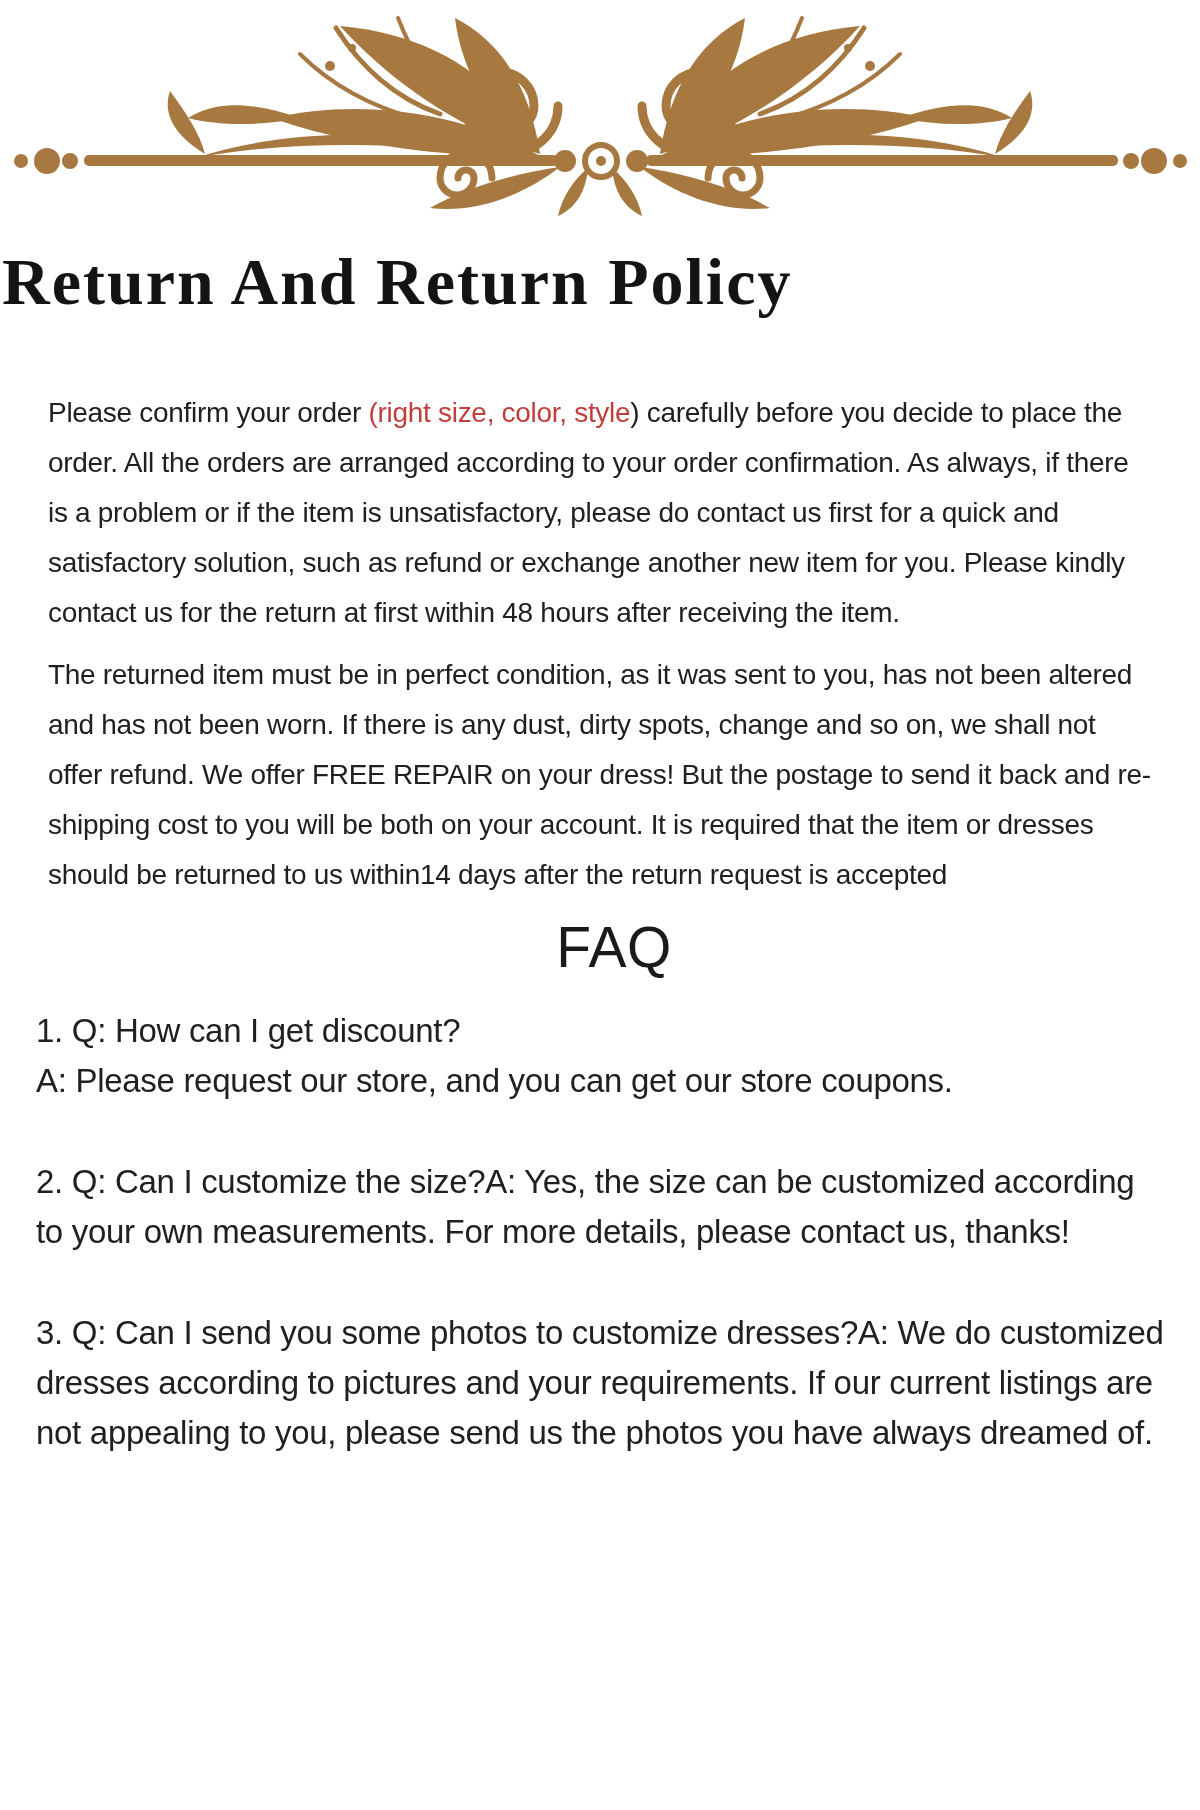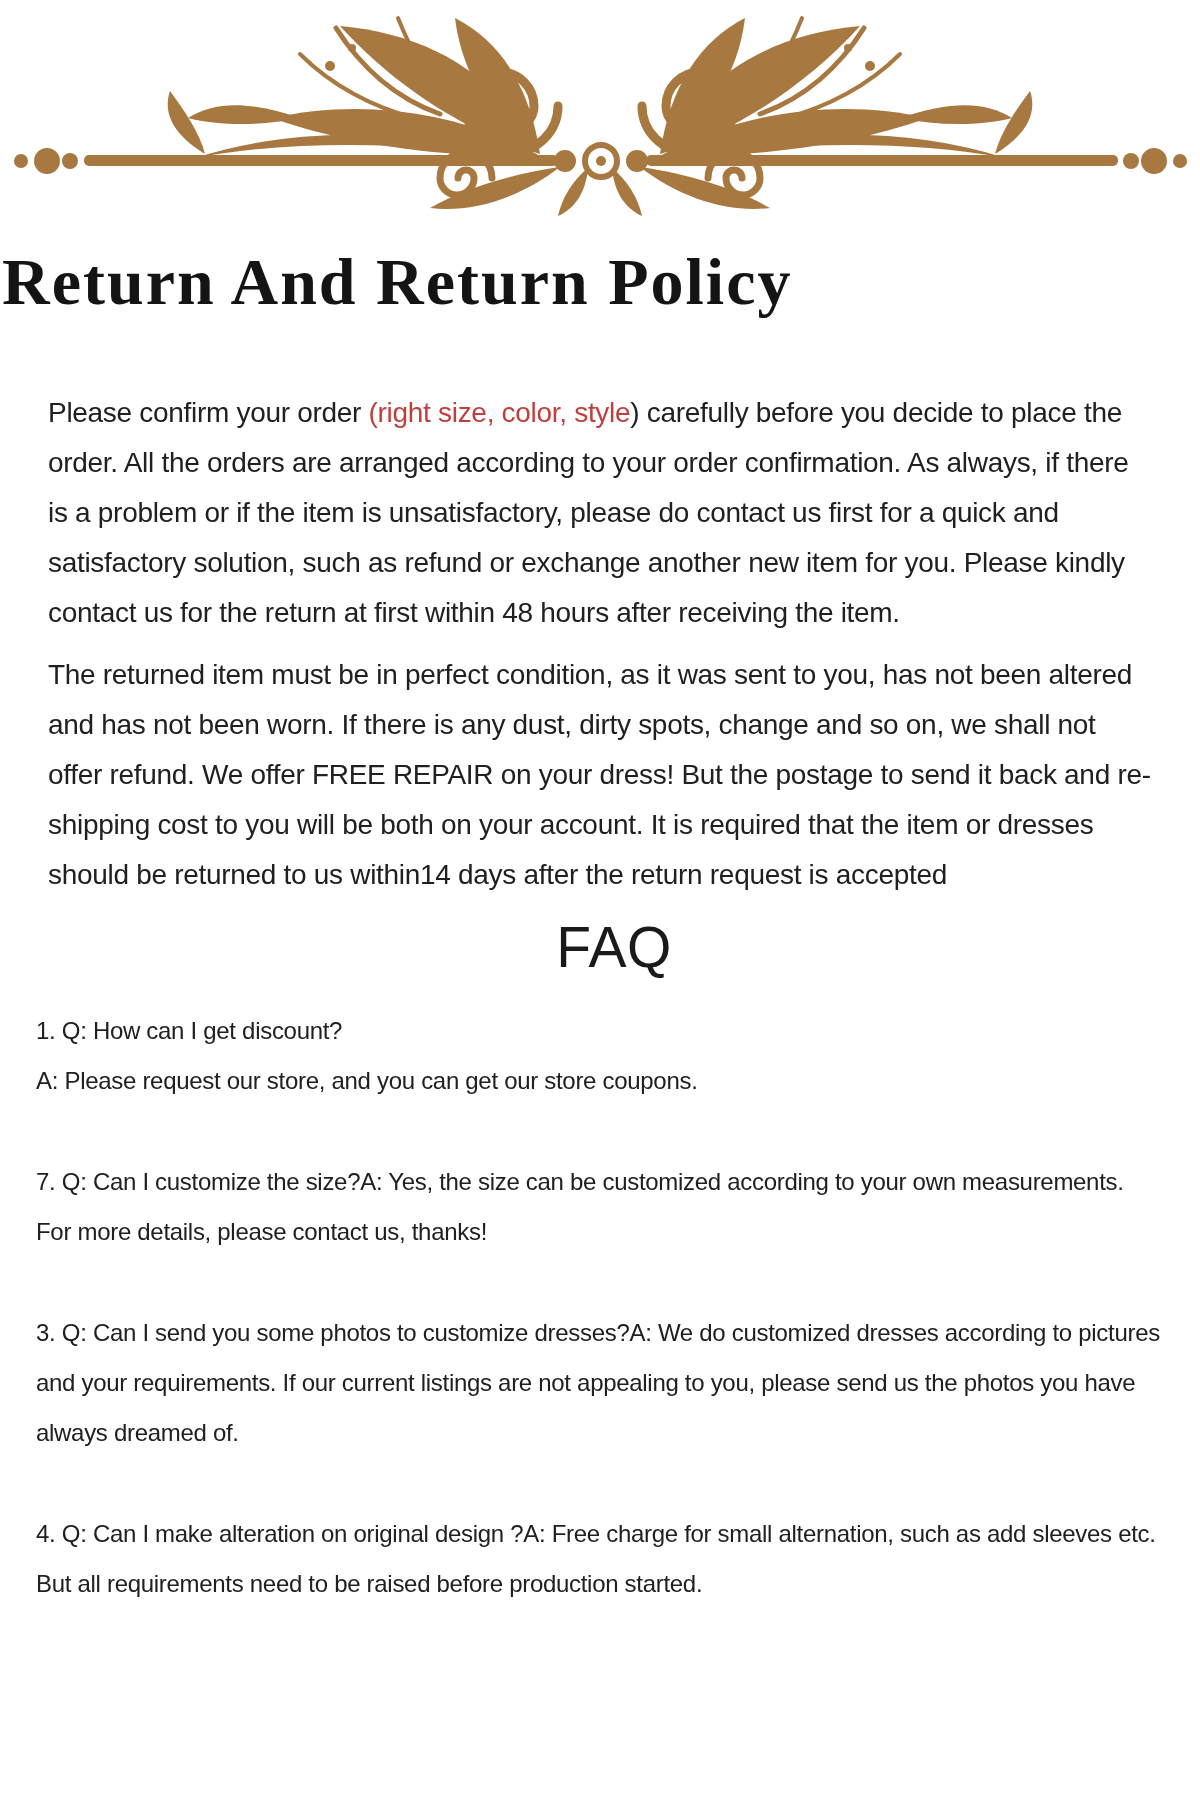--- a/index.html
+++ b/index.html
@@ -24,21 +24,21 @@
   }
   .policy p{margin:12px;padding:0;}
   .red{color:#c03f3c;}
   .faq-heading{
     font-size:57px;font-weight:400;line-height:66px;
     text-align:center;color:#1a1a1a;
     margin:14px 0 26px 0;letter-spacing:0.5px;padding-left:28px;
   }
   .faq{margin:0 36px;}
   .faq-item{
-    font-size:24px;line-height:50px;letter-spacing:-0.3px;
+    font-size:33px;line-height:50px;letter-spacing:-0.3px;
     color:#202020;margin:0 0 51px 0;
   }
   .faq-item:last-child{margin-bottom:0;}
 </style>
 </head>
 <body>
 
 <div class="page">
 
   <div class="ornament">
@@ -88,18 +88,17 @@
     <p>The returned item must be in perfect condition, as it was sent to you, has not been altered and has not been worn. If there is any dust, dirty spots, change and so on, we shall not offer refund. We offer FREE REPAIR on your dress! But the postage to send it back and re-shipping cost to you will be both on your account. It is required that the item or dresses should be returned to us within14 days after the return request is accepted</p>
   </div>
 
   <div class="faq-heading">FAQ</div>
 
   <div class="faq">
     <div class="faq-item">
       <div>1. Q: How can I get discount?</div>
       <div>A: Please request our store, and you can get our store coupons.</div>
     </div>
-    <div class="faq-item">7. Q: Can I customize the size?A: Yes, the size can be customized according to your own measurements. For more details, please contact us, thanks!</div>
+    <div class="faq-item">2. Q: Can I customize the size?A: Yes, the size can be customized according to your own measurements. For more details, please contact us, thanks!</div>
     <div class="faq-item">3. Q: Can I send you some photos to customize dresses?A: We do customized dresses according to pictures and your requirements. If our current listings are not appealing to you, please send us the photos you have always dreamed of.</div>
-    <div class="faq-item">4. Q: Can I make alteration on original design ?A: Free charge for small alternation, such as add sleeves etc. But all requirements need to be raised before production started.</div>
   </div>
 
 </div>
 
 </body></html>

